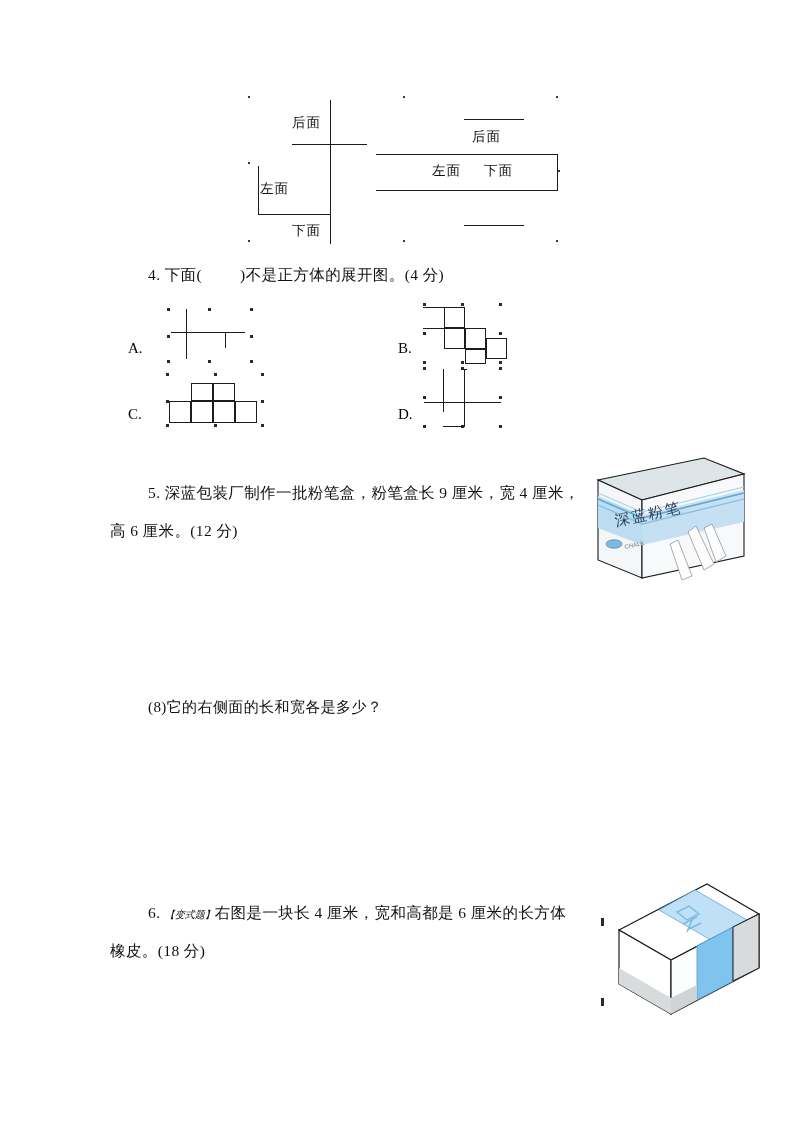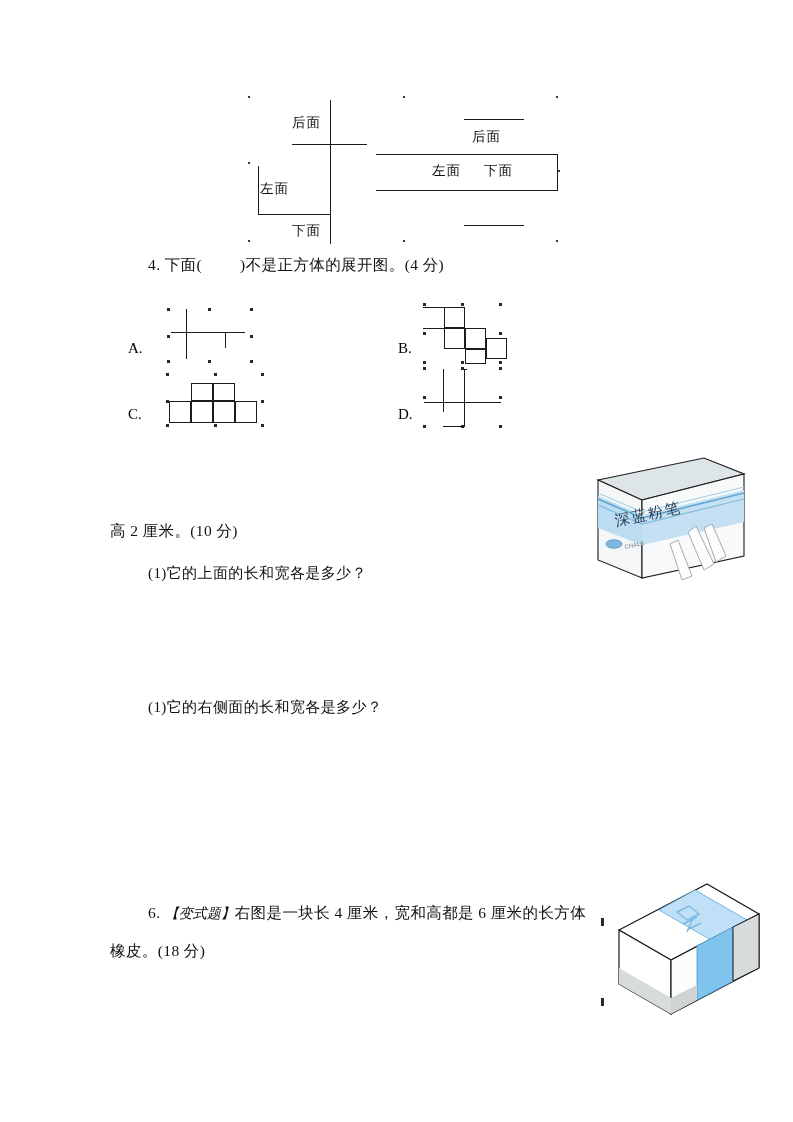--- a/index.html
+++ b/index.html
@@ -30,21 +30,21 @@
     letter-spacing: 0.4px;
     white-space: nowrap;
     color: #111;
   }
   .qtext.sub {
     font-size: 15px;
   }
   .fancy {
     font-family: Liberation Serif, serif;
     font-style: italic;
-    font-size: 14px;
+    font-size: 10px;
     letter-spacing: 0px;
   }
 
   
   .fig-top {
     position: absolute;
     left: 246px;
     top: 92px;
     width: 340px;
     height: 155px;
@@ -147,21 +147,21 @@
     <div class="hline" style="left:130px; top:62px; width:182px;"></div>
     <div class="hline" style="left:130px; top:98px; width:182px;"></div>
     <div class="vline" style="left:311px; top:62px; height:37px;"></div>
     <div class="hline" style="left:218px; top:133px; width:60px;"></div>
 
     <div class="lbl" style="left:226px; top:36px;">后面</div>
     <div class="lbl" style="left:186px; top:70px;">左面</div>
     <div class="lbl" style="left:238px; top:70px;">下面</div>
   </div>
 
-  <div class="qtext" style="left:148px; top:246px;text-align:right;">
+  <div class="qtext" style="left:148px; top:256px;text-align:right;">
     <span>4</span><span>.</span>&nbsp;<span>下面(</span><span style="display:inline-block;width:38px;"></span><span>)不是正方体的展开图。(4 分)</span>
   </div>
 
   <div class="mc-letter" style="left:128px; top:340px;">A.</div>
   <div class="mc-fig" style="left:160px; top:306px; width:120px; height:58px;">
     <div class="gdot" style="left:7px;  top:2px;"></div>
     <div class="gdot" style="left:48px; top:2px;"></div>
     <div class="gdot" style="left:90px; top:2px;"></div>
     <div class="gdot" style="left:7px;  top:29px;"></div>
     <div class="gdot" style="left:90px; top:29px;"></div>
@@ -220,23 +220,25 @@
     <div class="gdot" style="left:5px;  top:59px;"></div>
     <div class="gdot" style="left:43px; top:59px;"></div>
     <div class="gdot" style="left:81px; top:59px;"></div>
     <div class="seg v" style="left:25px; top:3px;  height:43px;"></div>
     <div class="seg v" style="left:46px; top:3px;  height:58px;"></div>
     <div class="seg h" style="left:6px;  top:36px; width:77px;"></div>
     <div class="seg h" style="left:25px; top:60px; width:22px;"></div>
     <div class="seg h" style="left:43px; top:3px;  width:6px;"></div>
   </div>
 
-  <div class="qtext" style="left:110px; top:512px;">高 2 厘米。(10 分)</div>
-  <div class="qtext sub" style="left:148px; top:554px;">(1)它的上面的长和宽各是多少？</div>
-  <div class="qtext sub" style="left:148px; top:688px;">(1)它的右侧面的长和宽各是多少？</div>
+  <div class="qtext" style="left:148px; top:474px;">
+    <span>5</span><span>.</span>&nbsp;<span>深蓝包装厂制作一批粉笔盒，粉笔盒长 9 厘米，宽 4 厘米，</span>
+  </div>
+  <div class="qtext" style="left:110px; top:512px;">高 6 厘米。(12 分)</div>
+  <div class="qtext sub" style="left:148px; top:688px;">(8)它的右侧面的长和宽各是多少？</div>
 
   <div class="chalkbox">
     <svg width="158" height="140" viewBox="0 0 158 140">
 
       <polygon points="6,28 112,6 152,22 50,48" fill="#dde5e8" stroke="#1a1a1a" stroke-width="1.1"></polygon>
 
       <polygon points="6,28 50,48 50,126 6,108" fill="#f4f6f7" stroke="#1a1a1a" stroke-width="1.1"></polygon>
 
       <polygon points="50,48 152,22 152,104 50,126" fill="#f7f9fa" stroke="#1a1a1a" stroke-width="1.1"></polygon>
 

